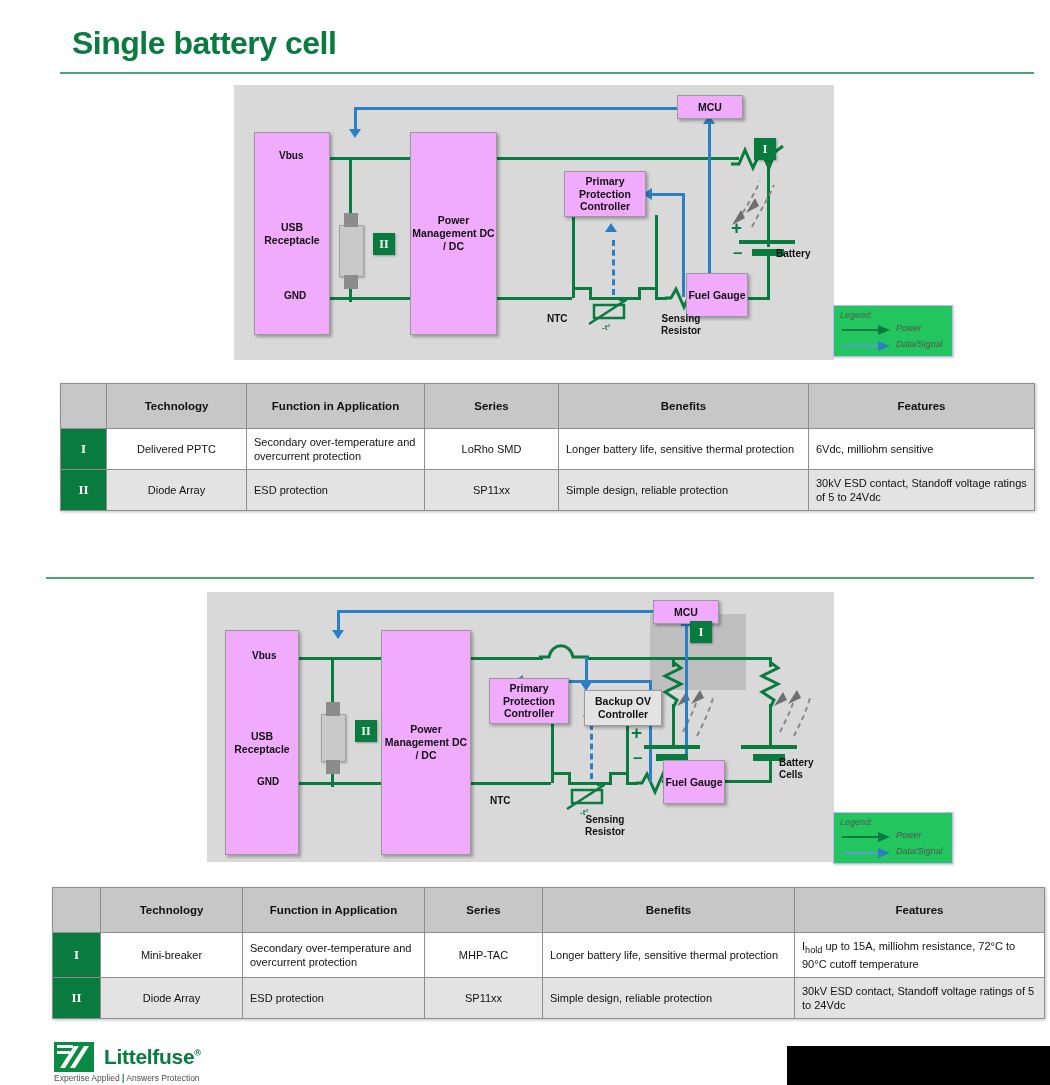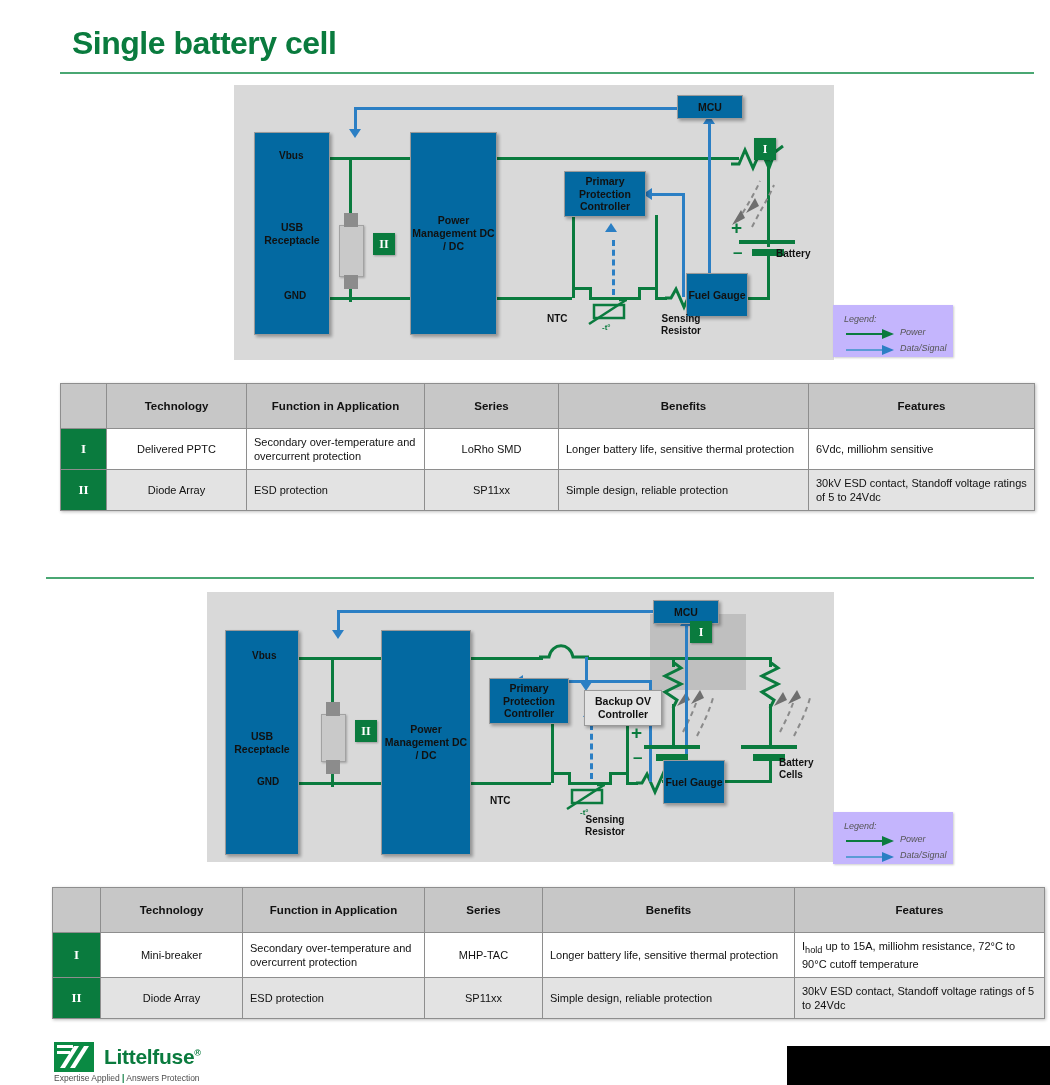--- a/index.html
+++ b/index.html
@@ -27,21 +27,21 @@
     background: #4aa773;
   }
 
   
   .diagram {
     position: absolute;
     background: #d9d9d9;
   }
   .dbox {
     position: absolute;
-    background: #0369a1;
+    background: #f0abfc;
     border: 1px solid #9a9a9a;
     box-shadow: 2px 2px 3px rgba(0,0,0,0.30);
     display: flex;
     align-items: center;
     justify-content: center;
     text-align: center;
     font-size: 10.5px;
     font-weight: bold;
     color: #111;
     line-height: 1.22;
@@ -117,22 +117,22 @@
 
   
   .shade-block {
     position: absolute;
     background: #bfbfbf;
     z-index: 2;
   }
 
   .legend {
     position: absolute;
-    background: #c4b5fd;
-    border: 5px solid #c4b5fd;
+    background: #22c55e;
+    border: 1px solid #c4b5fd;
     z-index: 10;
     box-shadow: 1px 1px 2px rgba(0,0,0,0.2);
   }
   .legend-title {
     position: absolute; left: 6px; top: 4px;
     font-size: 9px; font-style: italic; color: #555;
   }
   .legend-text {
     position: absolute;
     font-size: 9px; font-style: italic; color: #555;

